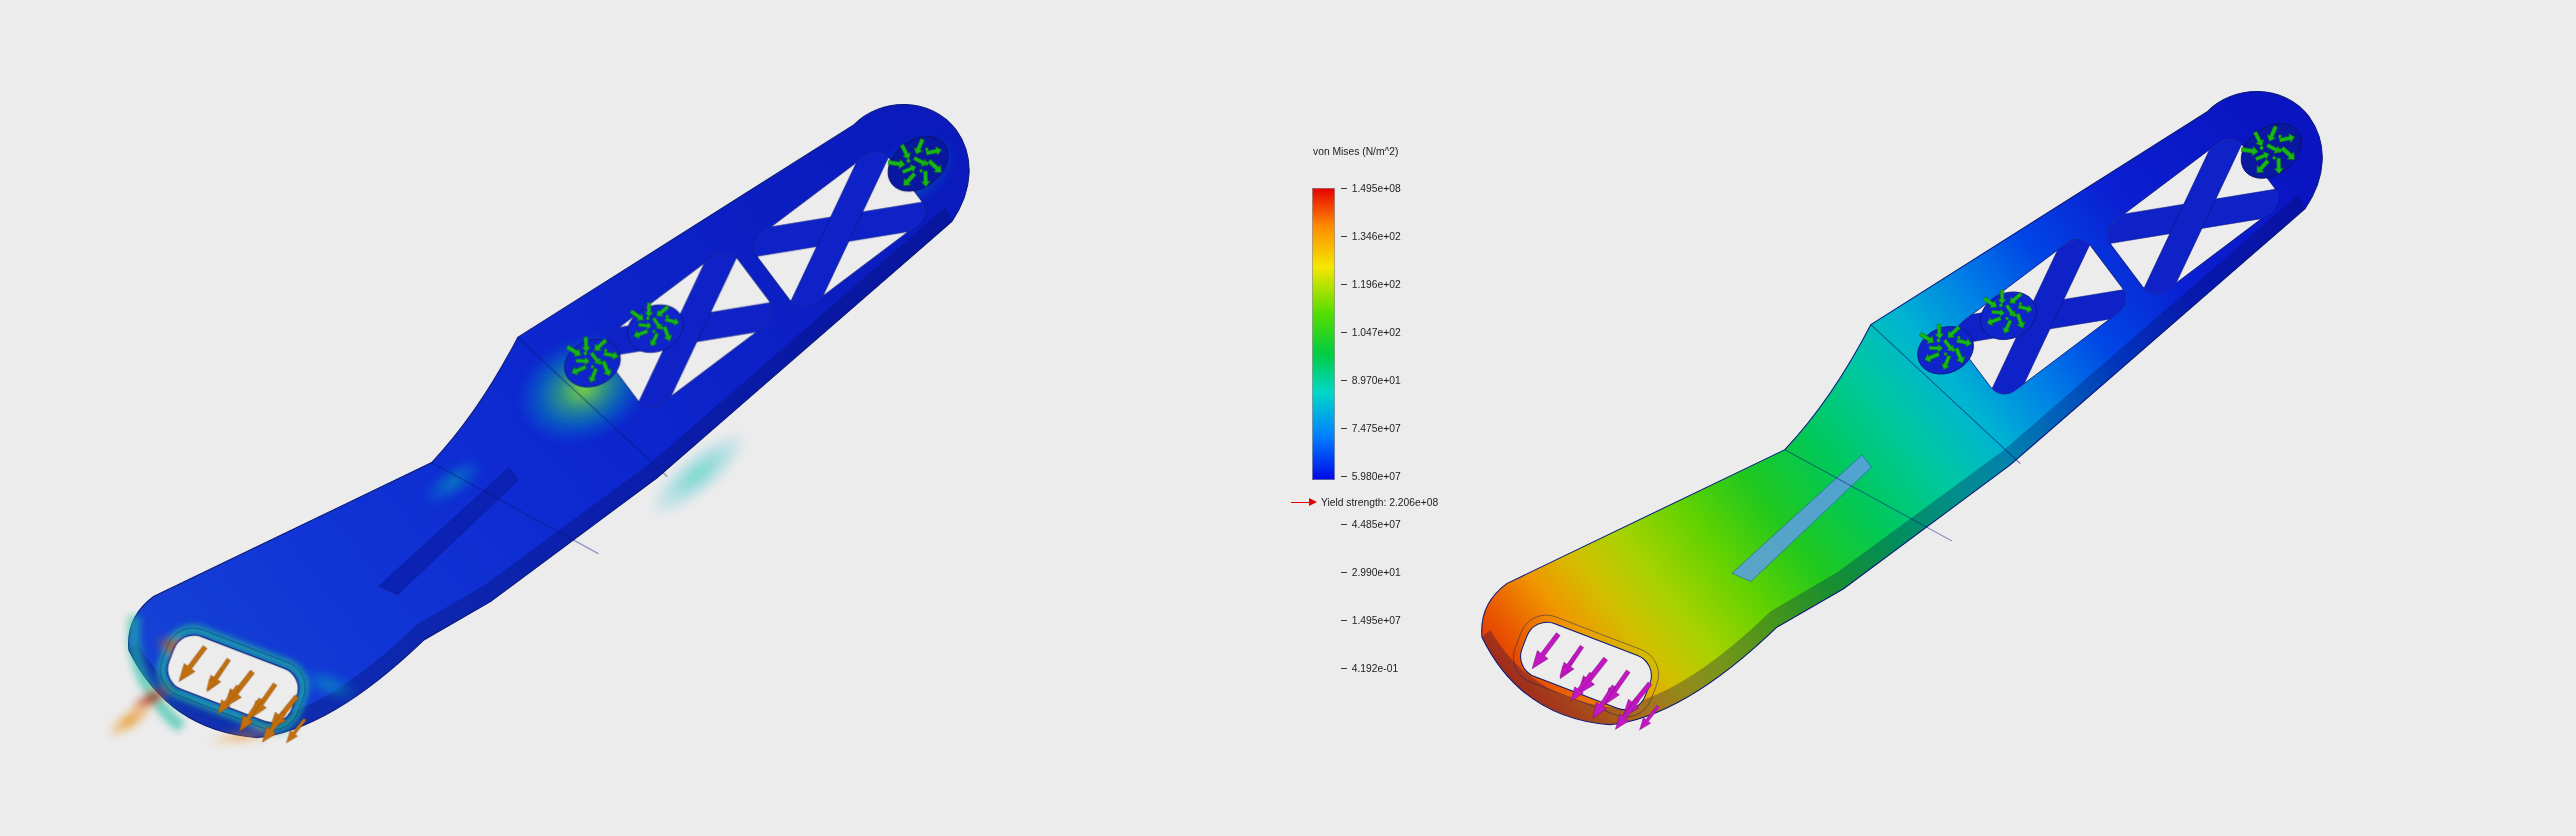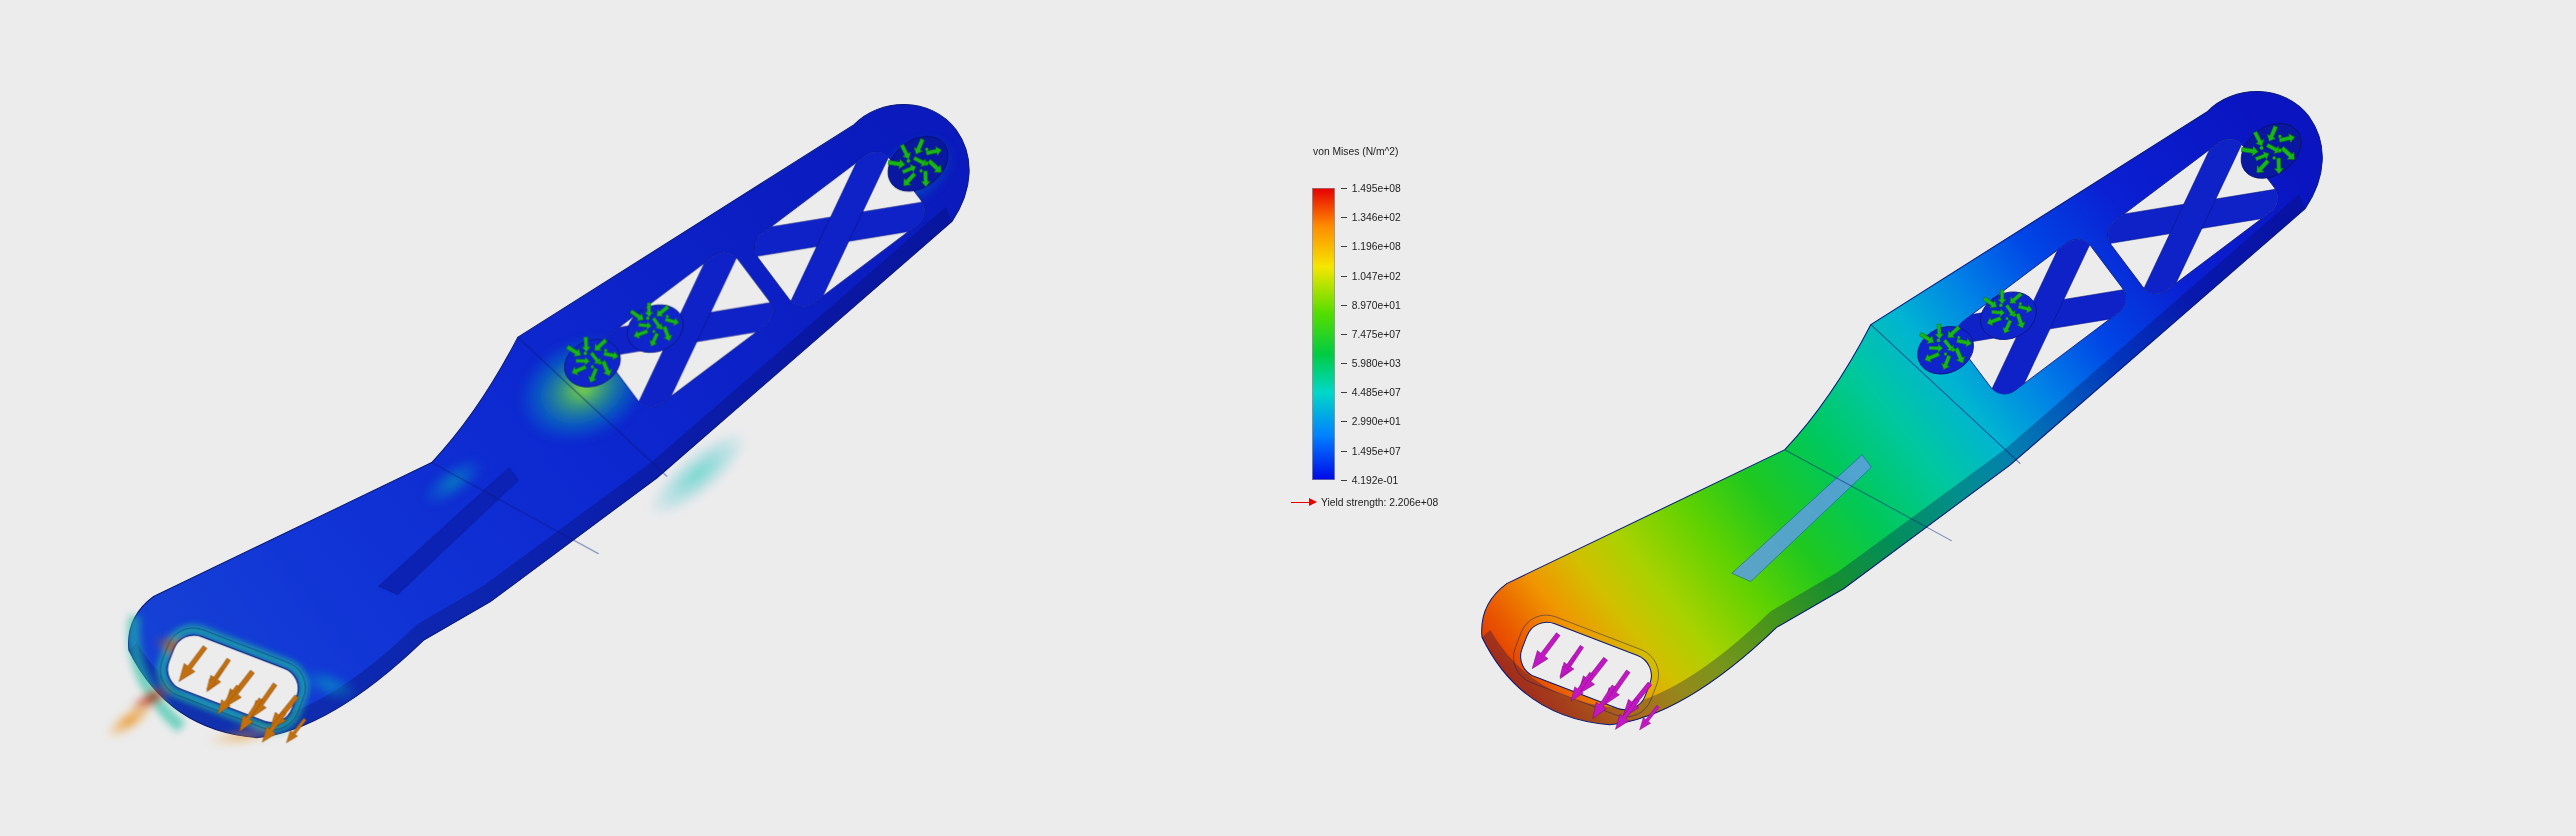--- a/index.html
+++ b/index.html
@@ -3,21 +3,21 @@
 <meta charset="utf-8">
 <style>
   html,body{margin:0;padding:0;width:2846px;height:836px;overflow:hidden;
     background:#ececed;font-family:"Liberation Sans", sans-serif;}
   .stage{position:absolute;inset:0;width:2846px;height:836px;}
   svg.canvas{position:absolute;left:0;top:0;}
   .legend{position:absolute;width:185px;color:#1c1c1c;}
   .legend-title{position:absolute;top:0;left:1px;font-size:10.3px;line-height:12.4px;white-space:nowrap;}
   .legend-barwrap{position:absolute;top:42px;left:0;}
   .legend-labels{position:absolute;top:37px;left:29px;height:303px;display:flex;
-    flex-direction:column;justify-content:space-between;}
+    flex-direction:column;justify-content:space-between;gap:37px;}
   .legend-row{display:flex;align-items:center;height:11.3px;font-size:10.3px;white-space:nowrap;}
   .tick{display:inline-block;width:6.2px;height:1px;background:#3c3c3c;margin-right:4.6px;flex:0 0 auto;}
   .yield-row{position:absolute;left:-21px;top:351px;display:flex;align-items:center;font-size:10.3px;white-space:nowrap;}
   .yield-arrow{display:inline-block;width:17.5px;height:1.5px;background:#e60000;position:relative;margin-right:12.4px;}
   .yield-arrow::after{content:'';position:absolute;right:-8.8px;top:-4.1px;width:0;height:0;
     border-left:8.8px solid #e60000;border-top:4.6px solid transparent;border-bottom:4.6px solid transparent;}
 </style>
 </head>
 <body>
 
@@ -222,37 +222,37 @@
       <div class="legend-row">
           <span class="tick"></span>
           <span>1.495e+08</span>
         </div>
       <div class="legend-row">
           <span class="tick"></span>
           <span>1.346e+02</span>
         </div>
       <div class="legend-row">
           <span class="tick"></span>
-          <span>1.196e+08</span>
+          <span>1.196e+02</span>
         </div>
       <div class="legend-row">
           <span class="tick"></span>
           <span>1.047e+02</span>
         </div>
       <div class="legend-row">
           <span class="tick"></span>
           <span>8.970e+01</span>
         </div>
       <div class="legend-row">
           <span class="tick"></span>
           <span>7.475e+07</span>
         </div>
       <div class="legend-row">
           <span class="tick"></span>
-          <span>5.980e+03</span>
+          <span>5.980e+07</span>
         </div>
       <div class="legend-row">
           <span class="tick"></span>
           <span>4.485e+07</span>
         </div>
       <div class="legend-row">
           <span class="tick"></span>
           <span>2.990e+01</span>
         </div>
       <div class="legend-row">

